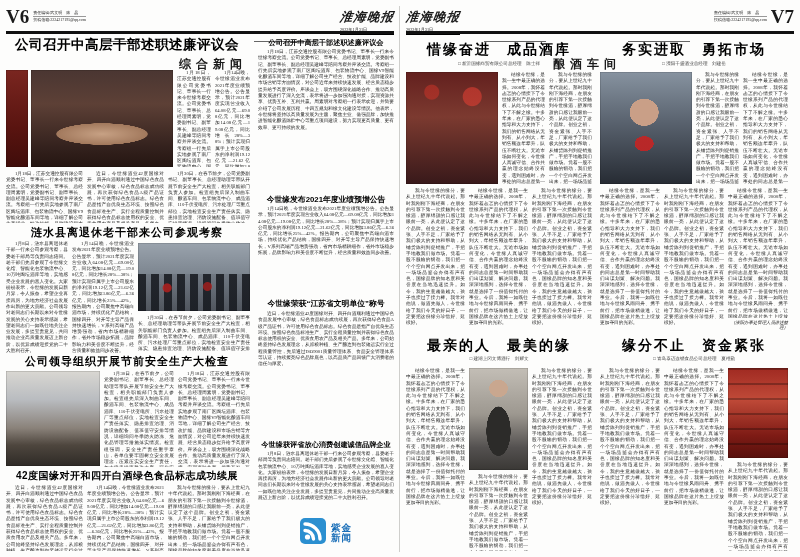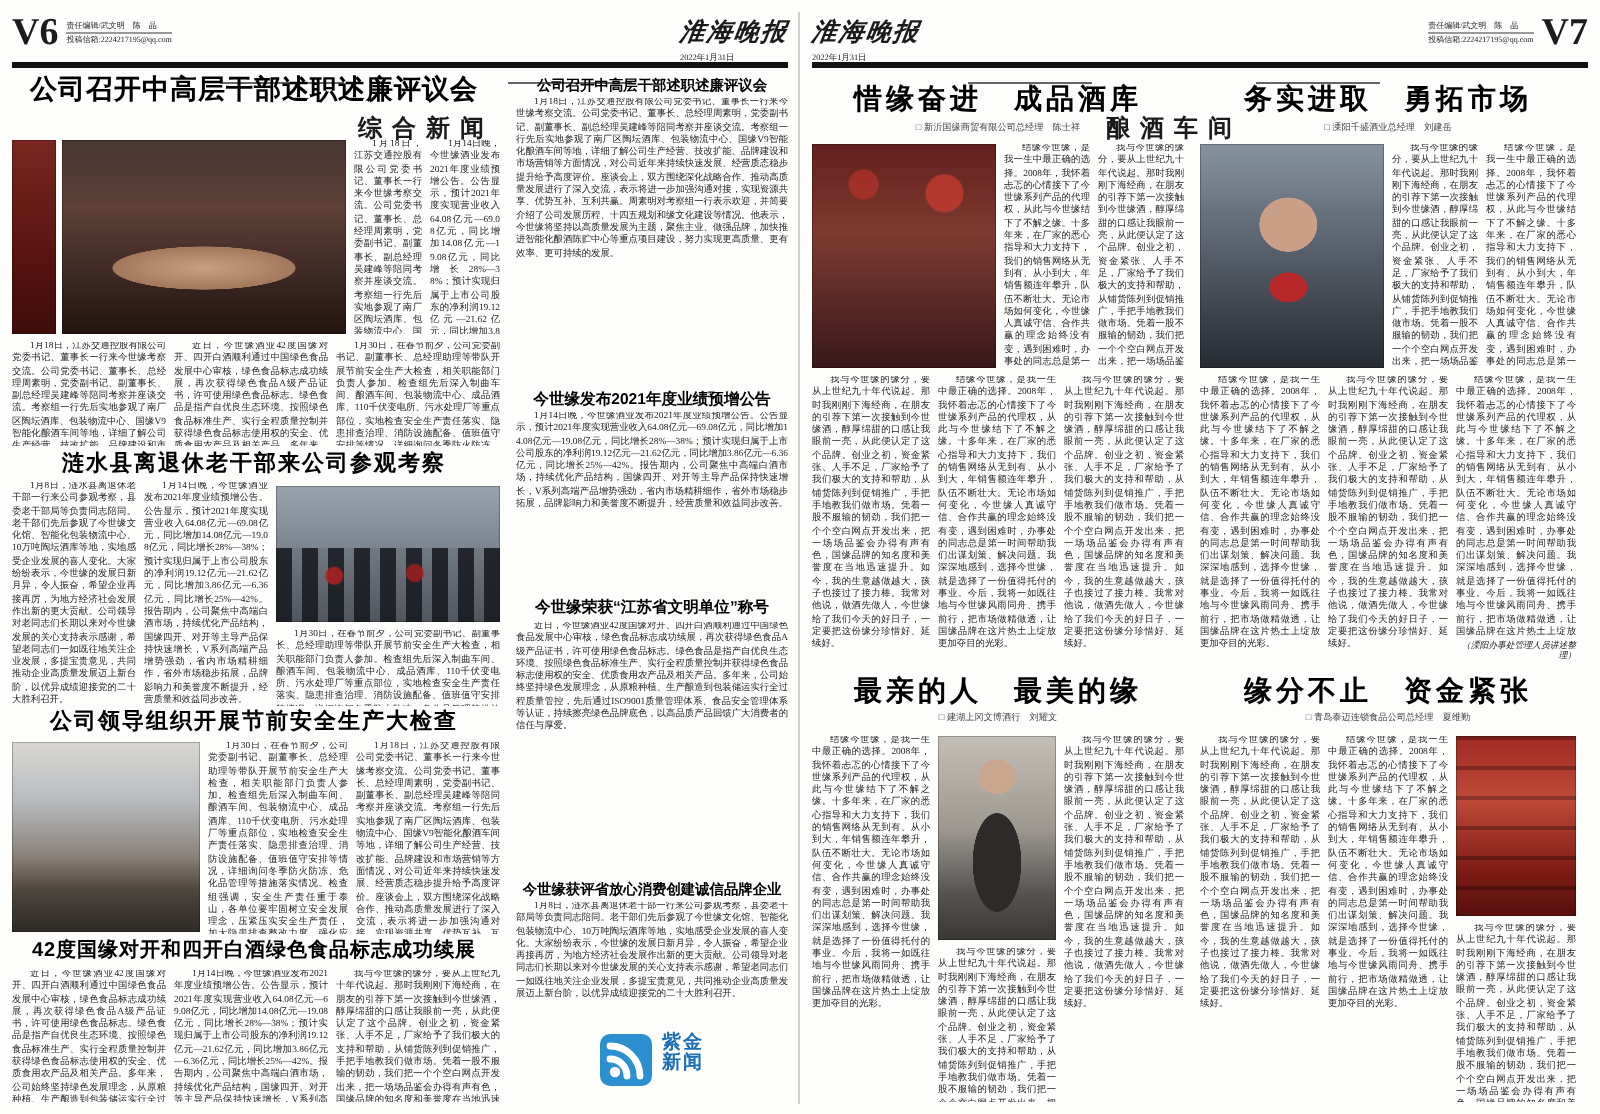--- a/index.html
+++ b/index.html
@@ -61,21 +61,21 @@
       linear-gradient(180deg,#8793a0 0%,#59626e 45%,#262b33 100%);}
   .ph-port2{background:
       radial-gradient(ellipse 26% 14% at 50% 20%, #c9a78f 0 60%, rgba(0,0,0,0) 61%),
       radial-gradient(ellipse 34% 40% at 50% 62%, #2c2b29 0 60%, rgba(0,0,0,0) 61%),
       linear-gradient(180deg,#c3beb6 0%,#9d9890 45%,#545150 78%,#3a3835 100%);}
   .ph-shelves{background:
       repeating-linear-gradient(180deg, rgba(0,0,0,.28) 0 2px, rgba(0,0,0,0) 2px 15px),
       linear-gradient(180deg,#a02a22 0%,#c04a38 35%,#7e1b15 75%,#57100c 100%);}
 
   
-  .logorow{position:absolute;display:flex;justify-content:center;gap:5px;}
+  .logorow{position:absolute;display:flex;align-items:center;justify-content:center;gap:5px;}
   .logotxt{display:flex;flex-direction:column;line-height:1.05;font-weight:bold;color:#1b6fb8;
            font-size:9.5px;letter-spacing:1px;font-family:"Liberation Sans",sans-serif;}
 </style>
 </head>
 <body>
 
 <div class="page" id="pageL">
   <div class="hdr">
     <div class="hgrp">
       <span class="pgno">V6</span>

